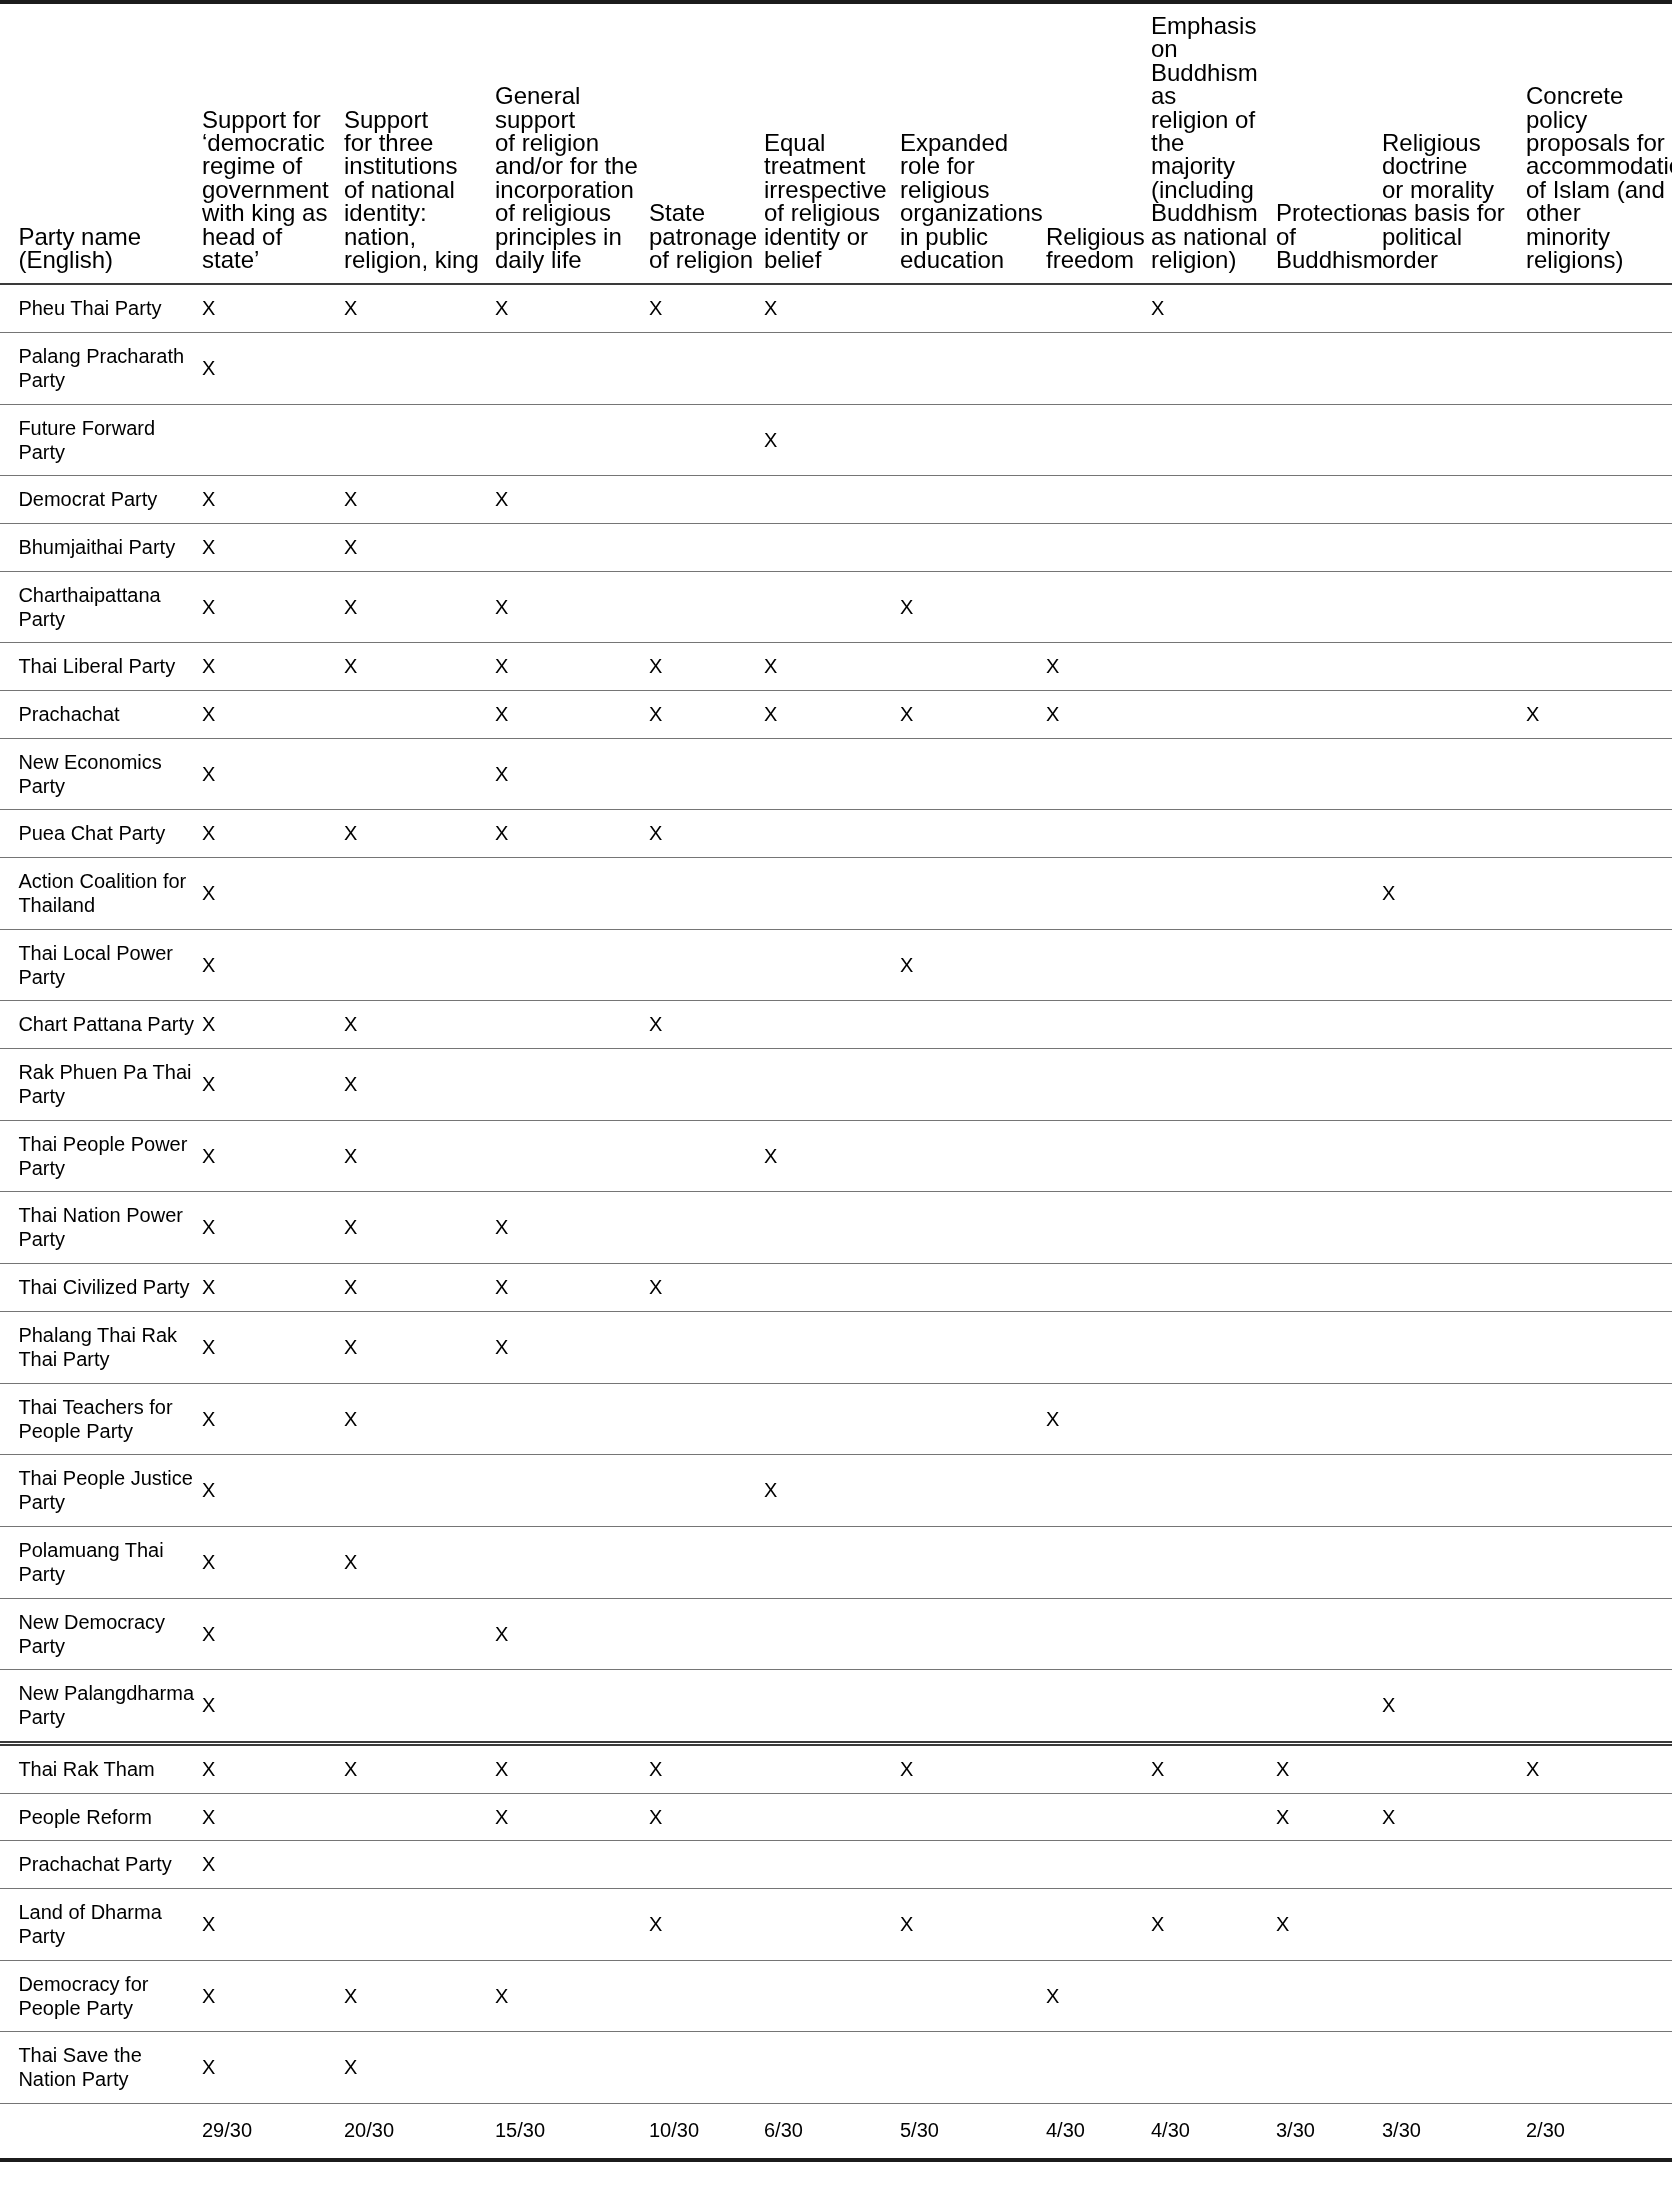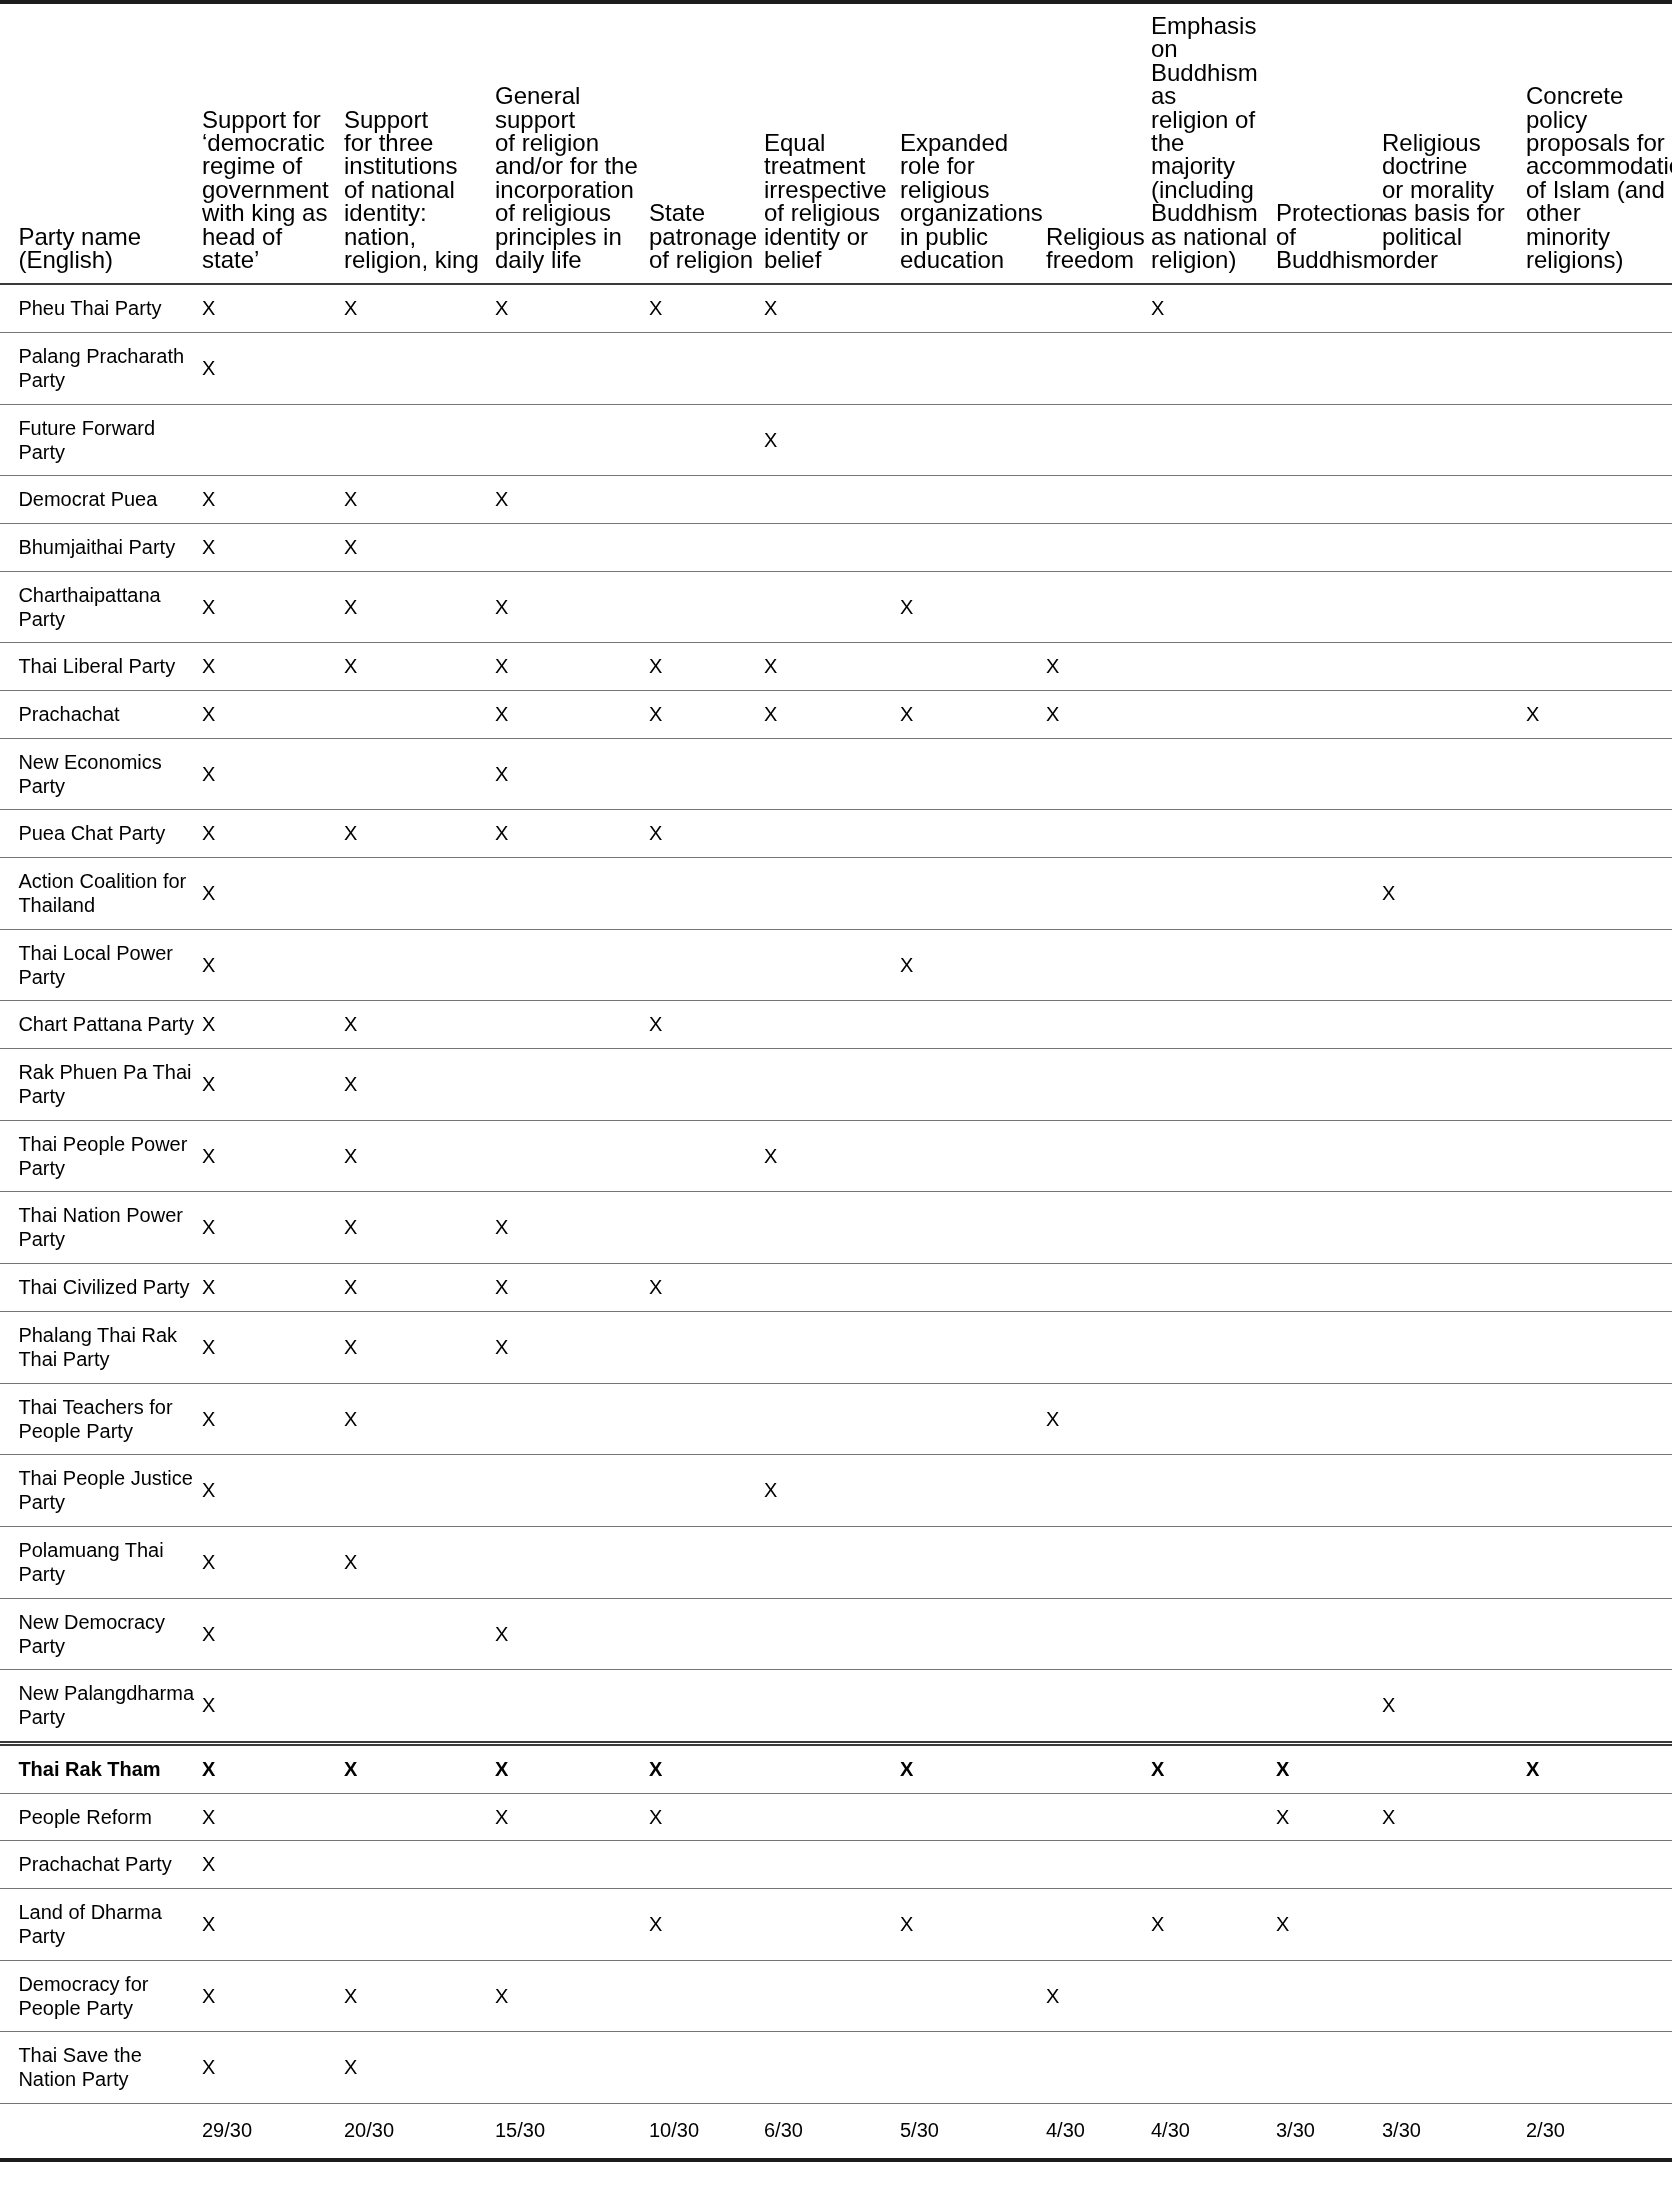--- a/index.html
+++ b/index.html
@@ -32,21 +32,21 @@
   }
   thead th.corner { padding-left: 18.4px; }
   tbody td {
     border-bottom: 1.7px solid #757575;
     vertical-align: middle;
     padding: 11px 3.3px 11.7px 0;
     line-height: 24px;
     font-size: 20px;
   }
   tbody td.party { padding-left: 18.4px; margin-left: 20px; }
-  tbody tr.section-start td { border-top: 5.9px double #3a3a3a; font-weight: bold; }
+  tbody tr.section-start td { border-top: 5.9px double #3a3a3a; }
   tfoot td {
     padding: 14.2px 3.3px 16px 0;
     line-height: 24px;
     font-size: 20px;
     border-bottom: 4.2px solid #1c1c1c;
   }
   tfoot td.party { padding-left: 18.4px; }
 </style>
 </head>
 <body>
@@ -120,21 +120,21 @@
           <td></td>
           <td>X</td>
           <td></td>
           <td></td>
           <td></td>
           <td></td>
           <td></td>
           <td></td>
         </tr>
         <tr>
-          <td class="party">Democrat Puea</td>
+          <td class="party">Democrat Party</td>
           <td>X</td>
           <td>X</td>
           <td>X</td>
           <td></td>
           <td></td>
           <td></td>
           <td></td>
           <td></td>
           <td></td>
           <td></td>

